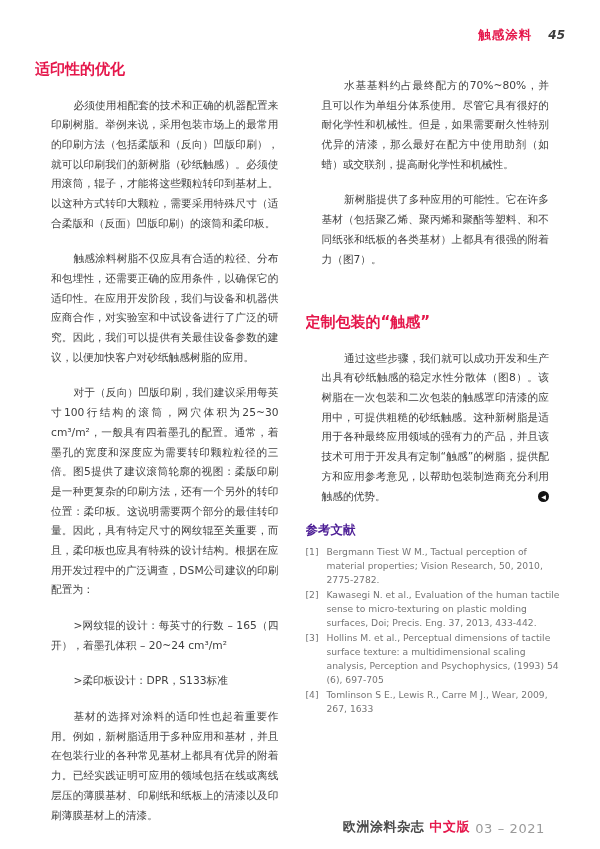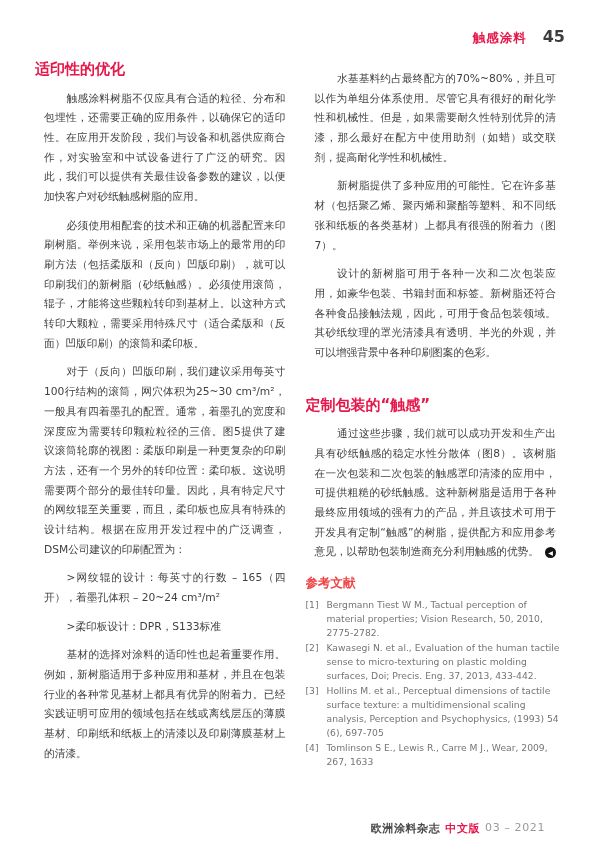--- a/index.html
+++ b/index.html
@@ -16,96 +16,95 @@
     background:#ffffff;
     overflow:hidden;
     font-family:"DejaVu Sans","Liberation Sans",sans-serif;
   }
   
   .page-header{
     position:absolute;top:27px;right:35px;
     display:flex;align-items:baseline;gap:16px;
   }
   .header-topic{color:var(--accent);font-weight:bold;font-size:12.5px;letter-spacing:1px;}
-  .header-page{color:#3c3c3c;font-weight:bold;font-size:16px;}
+  .header-page{color:#3c3c3c;font-weight:bold;font-size:12px;font-style:italic;}
   
   .columns{
     position:absolute;top:60px;left:35px;width:530px;height:777px;
     display:flex;gap:11px;overflow:hidden;
   }
   .col{width:259.5px;height:100%;overflow:hidden;color:var(--body);}
   .sec-title{
     margin:0 0 8px 0;
     font-size:15px;font-weight:bold;color:var(--accent);
     line-height:1.3;
   }
-  .sec-title.gap-above{margin-top:33px;}
+  .sec-title.gap-above{margin-top:44px;}
   .para{
-    margin:9px;
+    margin:16px;
     font-size:10.7px;line-height:1.84;
     text-align:justify;
     text-indent:2.1em;
   }
   .para.with-marker{position:relative;}
   .end-marker{
     position:absolute;right:0;bottom:4px;
     width:11px;height:11px;border-radius:50%;
     background:#141414;color:#ffffff;
     font-size:6px;line-height:11px;text-align:center;
     text-indent:0;
   }
   
   .refs-title{
     margin:13px 0 6px 0;
-    font-size:12.5px;font-weight:bold;color:#ef4444;
+    font-size:12.5px;font-weight:bold;color:#4c1d95;
   }
   .ref{
     display:flex;gap:4px;
     font-size:9.2px;line-height:1.52;color:var(--muted);
     margin:0 0 1px 0;text-align:left;
   }
   .ref-num{flex:0 0 17px;}
   .ref-text{flex:1;}
   
   .page-footer{
     position:absolute;bottom:13px;right:55px;
-    display:flex;gap:5px;align-items:flex-start;
-    font-size:11px;letter-spacing:0.6px;
+    display:flex;gap:5px;align-items:flex-end;
+    font-size:13px;letter-spacing:0.6px;
   }
   .footer-journal{color:#4a4a4a;font-weight:bold;}
   .footer-edition{color:var(--accent);font-weight:bold;}
   .footer-issue{color:#9a9a9a;}
 </style>
 </head>
 <body>
 
 <div class="page">
 
   <div class="page-header">
     <span class="header-topic">触感涂料</span>
     <span class="header-page">45</span>
   </div>
 
   <div class="columns">
 
     <section class="col">
       <h2 class="sec-title">适印性的优化</h2>
+      <p class="para">必须使用相配套的技术和正确的机器配置来印刷树脂。举例来说，采用包装市场上的最常用的印刷方法（包括柔版和（反向）凹版印刷），就可以印刷我们的新树脂（砂纸触感）。必须使用滚筒，辊子，才能将这些颗粒转印到基材上。以这种方式转印大颗粒，需要采用特殊尺寸（适合柔版和（反面）凹版印刷）的滚筒和柔印板。</p>
       <p class="para">触感涂料树脂不仅应具有合适的粒径、分布和包埋性，还需要正确的应用条件，以确保它的适印性。在应用开发阶段，我们与设备和机器供应商合作，对实验室和中试设备进行了广泛的研究。因此，我们可以提供有关最佳设备参数的建议，以便加快客户对砂纸触感树脂的应用。</p>
-      <p class="para">必须使用相配套的技术和正确的机器配置来印刷树脂。举例来说，采用包装市场上的最常用的印刷方法（包括柔版和（反向）凹版印刷），就可以印刷我们的新树脂（砂纸触感）。必须使用滚筒，辊子，才能将这些颗粒转印到基材上。以这种方式转印大颗粒，需要采用特殊尺寸（适合柔版和（反面）凹版印刷）的滚筒和柔印板。</p>
       <p class="para">对于（反向）凹版印刷，我们建议采用每英寸100行结构的滚筒，网穴体积为25~30 cm³/m²，一般具有四着墨孔的配置。通常，着墨孔的宽度和深度应为需要转印颗粒粒径的三倍。图5提供了建议滚筒轮廓的视图：柔版印刷是一种更复杂的印刷方法，还有一个另外的转印位置：柔印板。这说明需要两个部分的最佳转印量。因此，具有特定尺寸的网纹辊至关重要，而且，柔印板也应具有特殊的设计结构。根据在应用开发过程中的广泛调查，DSM公司建议的印刷配置为：</p>
       <p class="para">&gt;网纹辊的设计：每英寸的行数 – 165（四开），着墨孔体积 – 20~24 cm³/m²</p>
       <p class="para">&gt;柔印板设计：DPR，S133标准</p>
       <p class="para">基材的选择对涂料的适印性也起着重要作用。例如，新树脂适用于多种应用和基材，并且在包装行业的各种常见基材上都具有优异的附着力。已经实践证明可应用的领域包括在线或离线层压的薄膜基材、印刷纸和纸板上的清漆以及印刷薄膜基材上的清漆。</p>
 
     </section>
 
     <section class="col">
       <p class="para">水基基料约占最终配方的70%~80%，并且可以作为单组分体系使用。尽管它具有很好的耐化学性和机械性。但是，如果需要耐久性特别优异的清漆，那么最好在配方中使用助剂（如蜡）或交联剂，提高耐化学性和机械性。</p>
       <p class="para">新树脂提供了多种应用的可能性。它在许多基材（包括聚乙烯、聚丙烯和聚酯等塑料、和不同纸张和纸板的各类基材）上都具有很强的附着力（图7）。</p>
-      <p class="para">设计的新树脂可用于各种一次和二次包装应用，如豪华包装、书籍封面和标签。新树脂还符合各种食品接触法规，因此，可用于食品包装领域。其砂纸纹理的罩光清漆具有透明、半光的外观，并可以增强背景中各种印刷图案的色彩。</p>
       <h2 class="sec-title gap-above">定制包装的“触感”</h2>
       <p class="para with-marker">
         <span>通过这些步骤，我们就可以成功开发和生产出具有砂纸触感的稳定水性分散体（图8）。该树脂在一次包装和二次包装的触感罩印清漆的应用中，可提供粗糙的砂纸触感。这种新树脂是适用于各种最终应用领域的强有力的产品，并且该技术可用于开发具有定制“触感”的树脂，提供配方和应用参考意见，以帮助包装制造商充分利用触感的优势。</span>
         <span class="end-marker">◀</span>
       </p>
 
       <h3 class="refs-title">参考文献</h3>
       <div>
         <div class="ref">
           <span class="ref-num">[1]</span>

